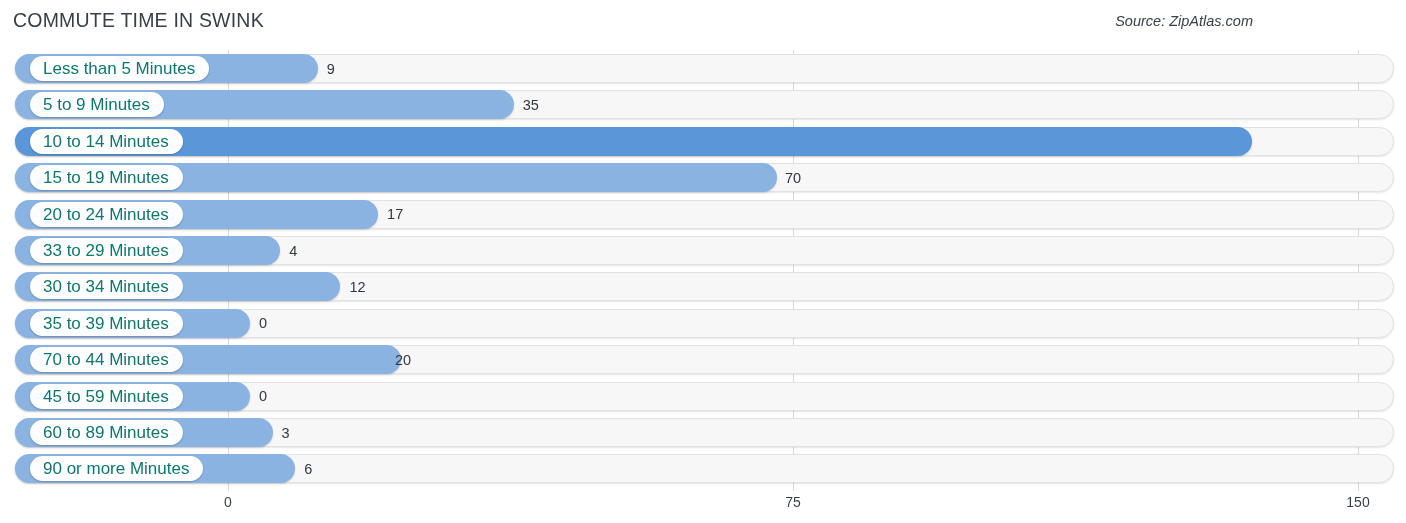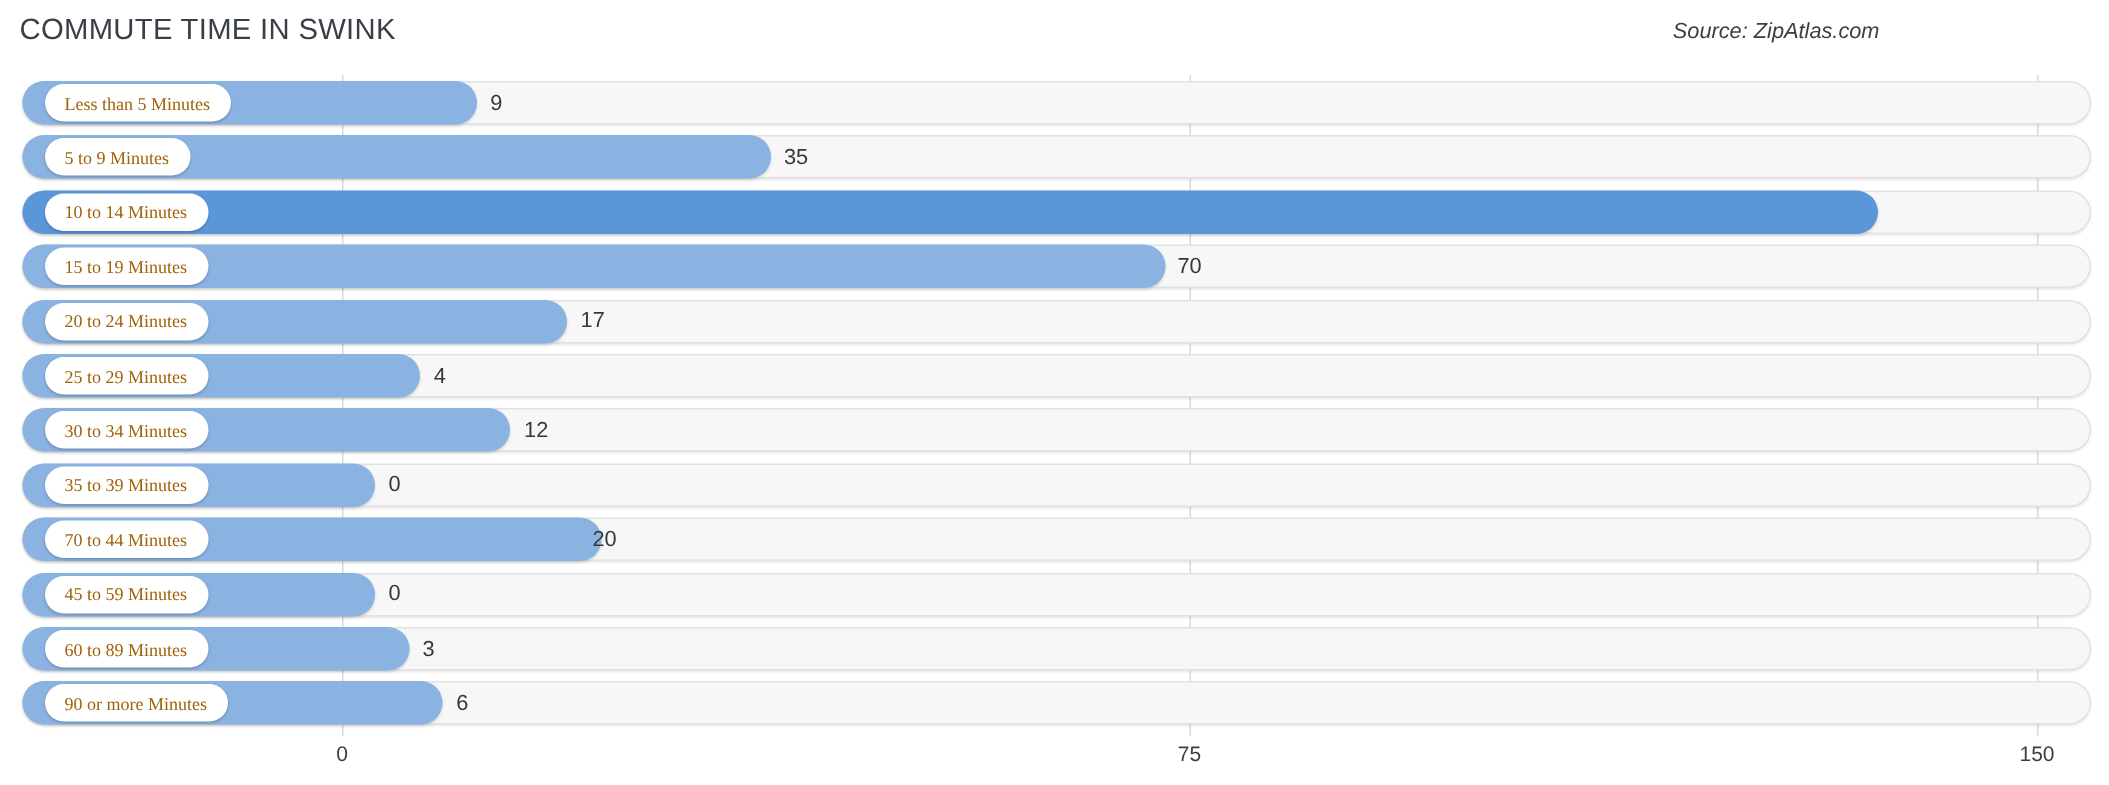--- a/index.html
+++ b/index.html
@@ -92,24 +92,23 @@
     height: 25px;
     background: #ffffff;
     border-radius: 13px;
     box-shadow: 0 1px 2px rgba(0,0,0,0.22);
     display: flex;
     align-items: center;
     padding: 0 14px 0 13px;
     white-space: nowrap;
   }
   .bar-label-text {
-    font-size: 12px;
-    color: #a16207;
+    font-size: 17px;
+    color: #0f766e;
     line-height: 1;
-    font-family: Liberation Serif, serif;
   }
   .bar-value {
     position: absolute;
     top: 0;
     height: 29px;
     display: flex;
     align-items: center;
     font-size: 14.5px;
     color: #33383d;
     white-space: nowrap;
@@ -190,21 +189,21 @@
           <div class="bar-fill" style="width: 363.067px;"></div>
           <div class="bar-label-pill">
             <span class="bar-label-text">20 to 24 Minutes</span>
           </div>
           <div class="bar-value outside" style="left: 363.067px;">17</div>
         </div>
         <div class="bar-row" style="top: 186px;">
           <div class="bar-track"></div>
           <div class="bar-fill" style="width: 265.133px;"></div>
           <div class="bar-label-pill">
-            <span class="bar-label-text">25 to 29 Minutes</span>
+            <span class="bar-label-text">33 to 29 Minutes</span>
           </div>
           <div class="bar-value outside" style="left: 265.133px;">4</div>
         </div>
         <div class="bar-row" style="top: 222.4px;">
           <div class="bar-track"></div>
           <div class="bar-fill" style="width: 325.4px;"></div>
           <div class="bar-label-pill">
             <span class="bar-label-text">30 to 34 Minutes</span>
           </div>
           <div class="bar-value outside" style="left: 325.4px;">12</div>

